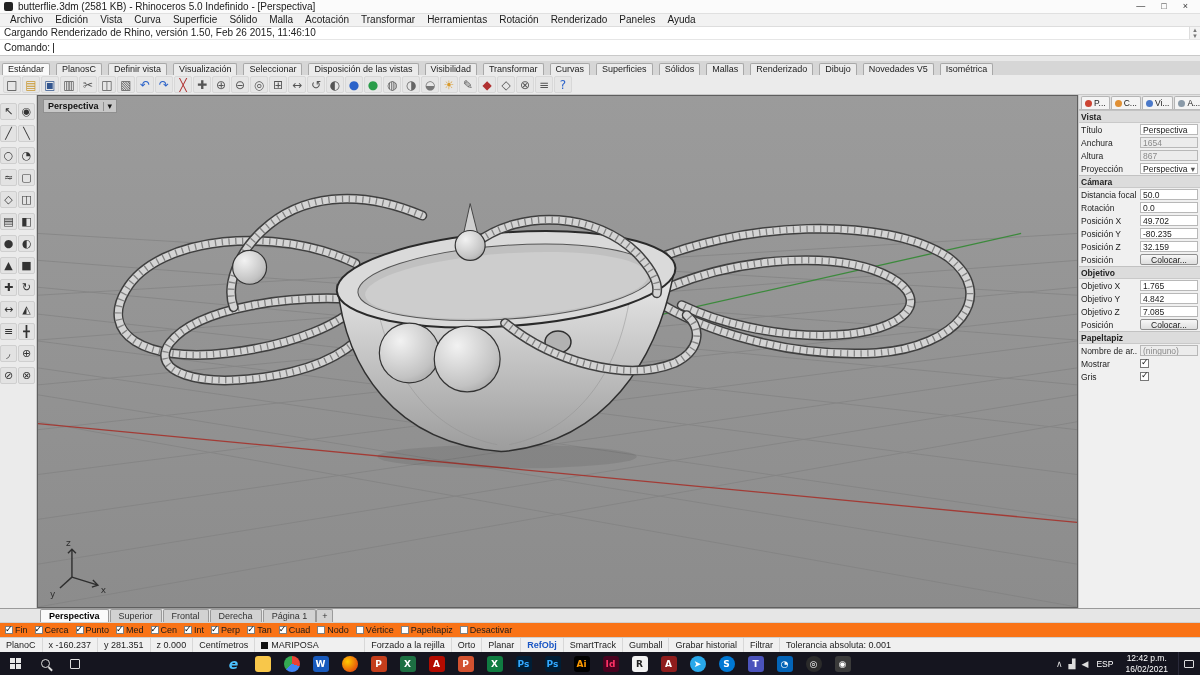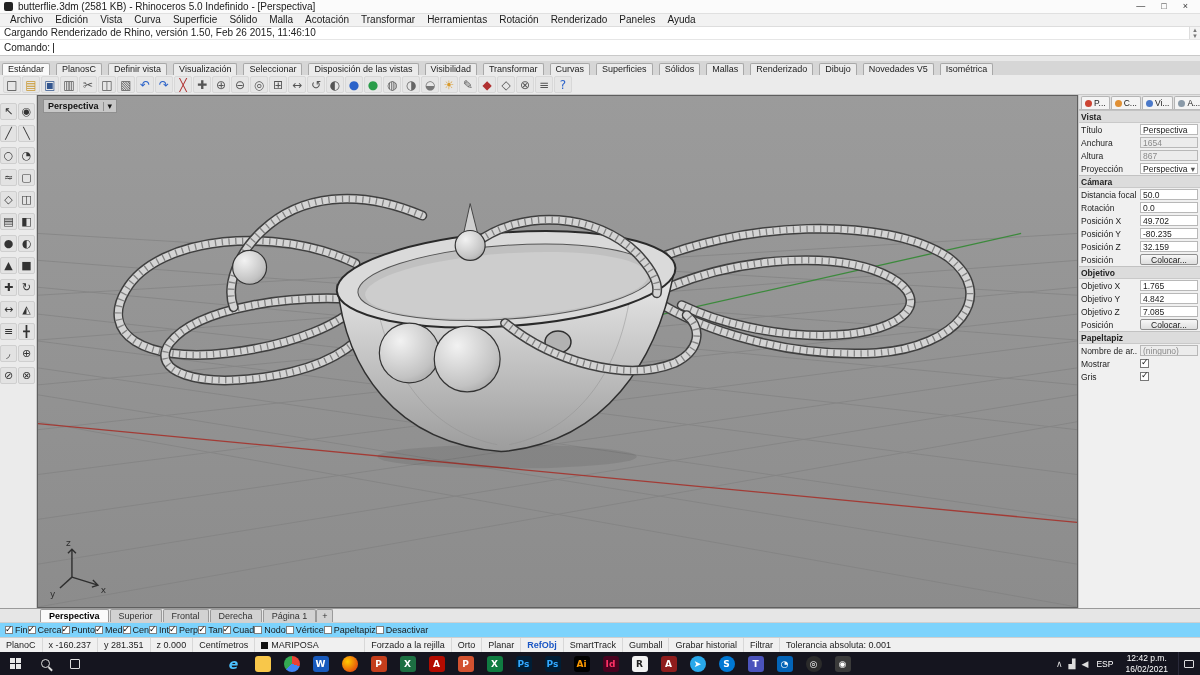--- a/index.html
+++ b/index.html
@@ -67,21 +67,21 @@
 .pchk.on::after{content:"\2713";position:absolute;top:-3px;left:0;font-size:9px;color:#222}
 
 
 #vtabsrow{height:14px;background:#e6e6e6;border-top:1px solid #9a9a9a;display:flex;align-items:flex-end;padding-left:40px;flex:0 0 auto}
 #vtabs{display:flex;align-items:flex-end;gap:1px}
 .vtab{background:#d2d2d2;border:1px solid #9a9a9a;border-bottom:none;padding:0 8px;font-size:9px;line-height:12px;border-radius:2px 2px 0 0;color:#333;white-space:nowrap}
 .vtab.active{background:#fafafa;font-weight:bold;color:#000}
 .vtab.plus{padding:0 5px}
 
 
-#osnaprow{height:15px;background:#7dd3fc;border-top:1px solid #d0d0d0;display:flex;align-items:center;padding:0 5px;gap:0;flex:0 0 auto}
+#osnaprow{height:15px;background:#f97316;border-top:1px solid #d0d0d0;display:flex;align-items:center;padding:0 5px;gap:7px;flex:0 0 auto}
 .osn{display:flex;align-items:center;gap:2px}
 .cb{width:8px;height:8px;border:1px solid #808080;background:#fff;position:relative}
 .cb.on::after{content:"\2713";position:absolute;top:-3px;left:-1px;font-size:9px;color:#111}
 .osl{font-size:9px;white-space:nowrap}
 
 
 #statusbar{height:15px;background:#f0f0f0;border-top:1px solid #cfcfcf;display:flex;align-items:stretch;flex:0 0 auto;overflow:hidden}
 .sbi{display:flex;align-items:center;padding:0 6px;border-right:1px solid #d8d8d8;font-size:9px;white-space:nowrap;color:#222}
 .sbi.swatch{min-width:110px}
 .sbi.swatch::before{content:"";width:7px;height:7px;background:#111;margin-right:3px;display:inline-block}

